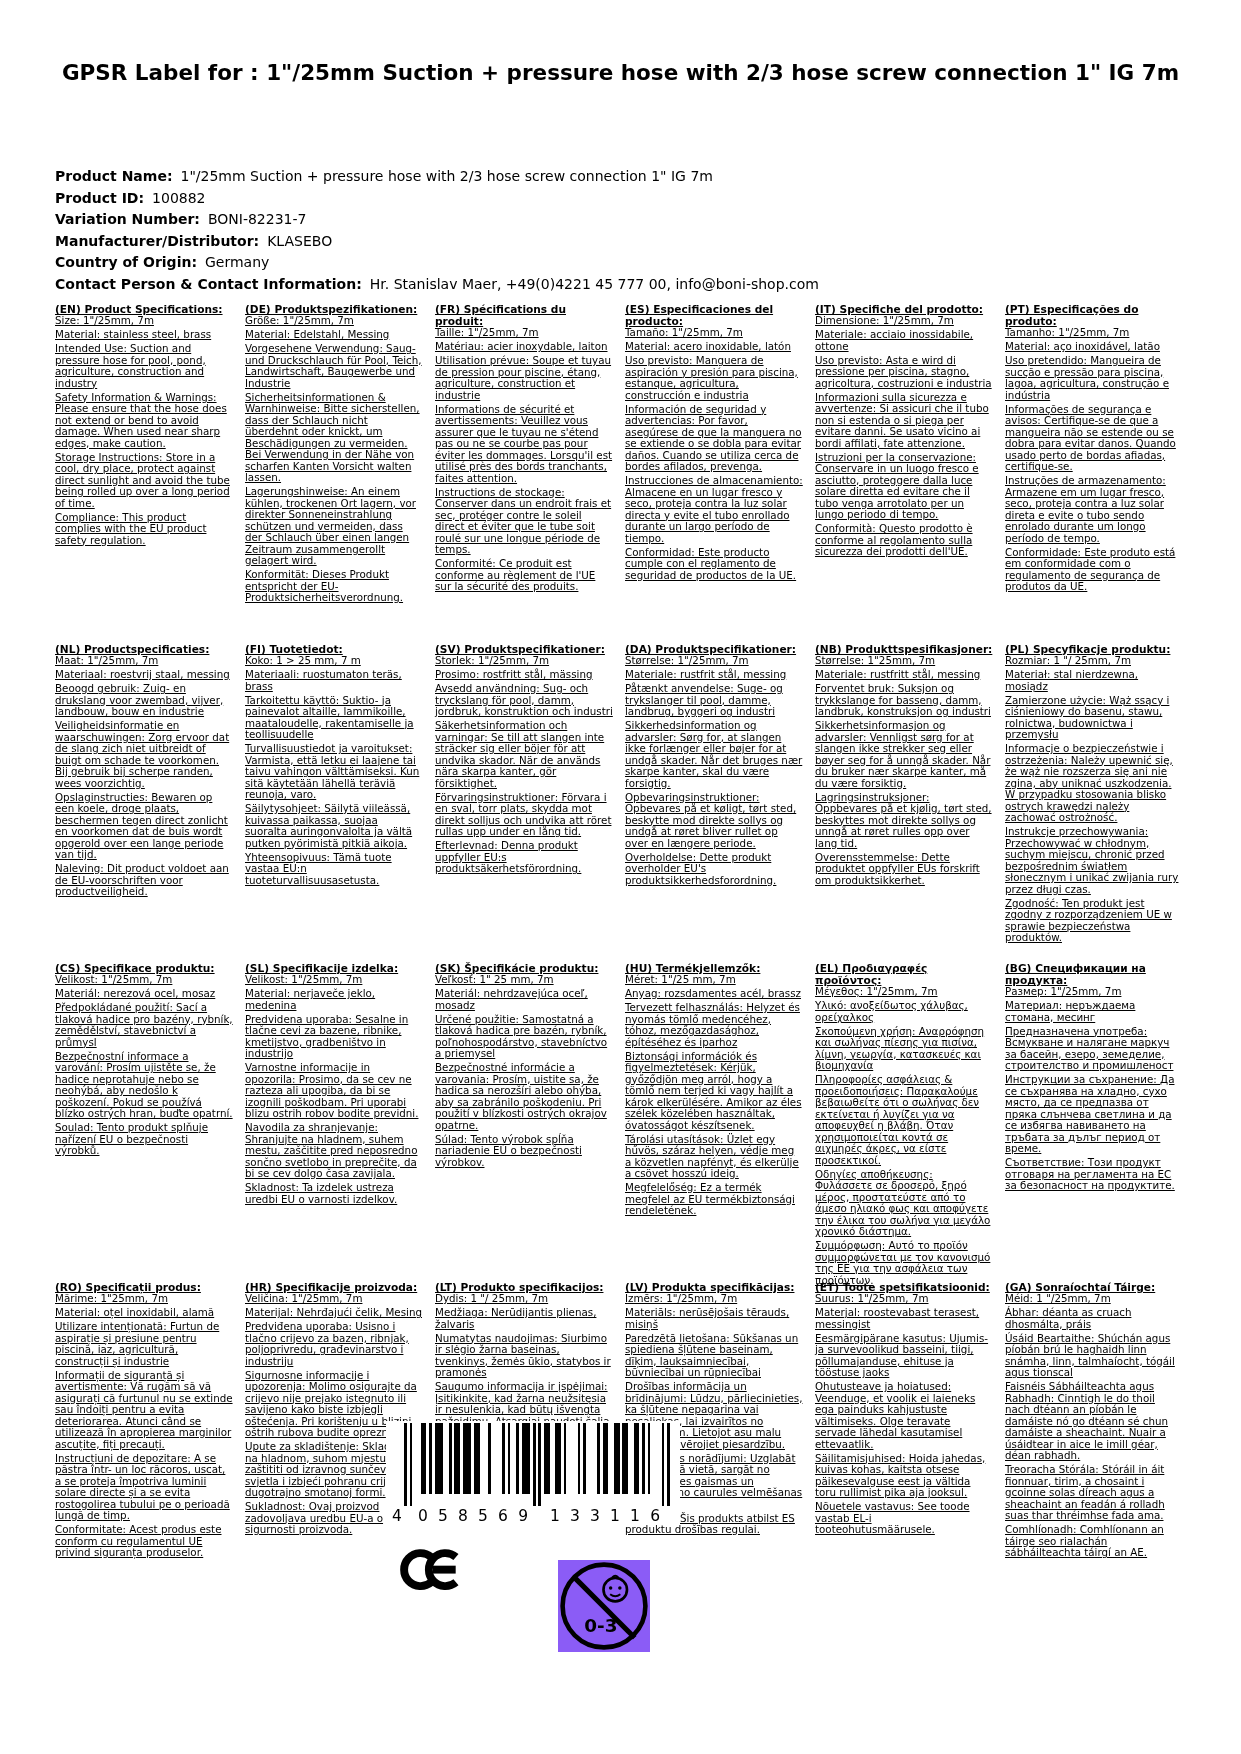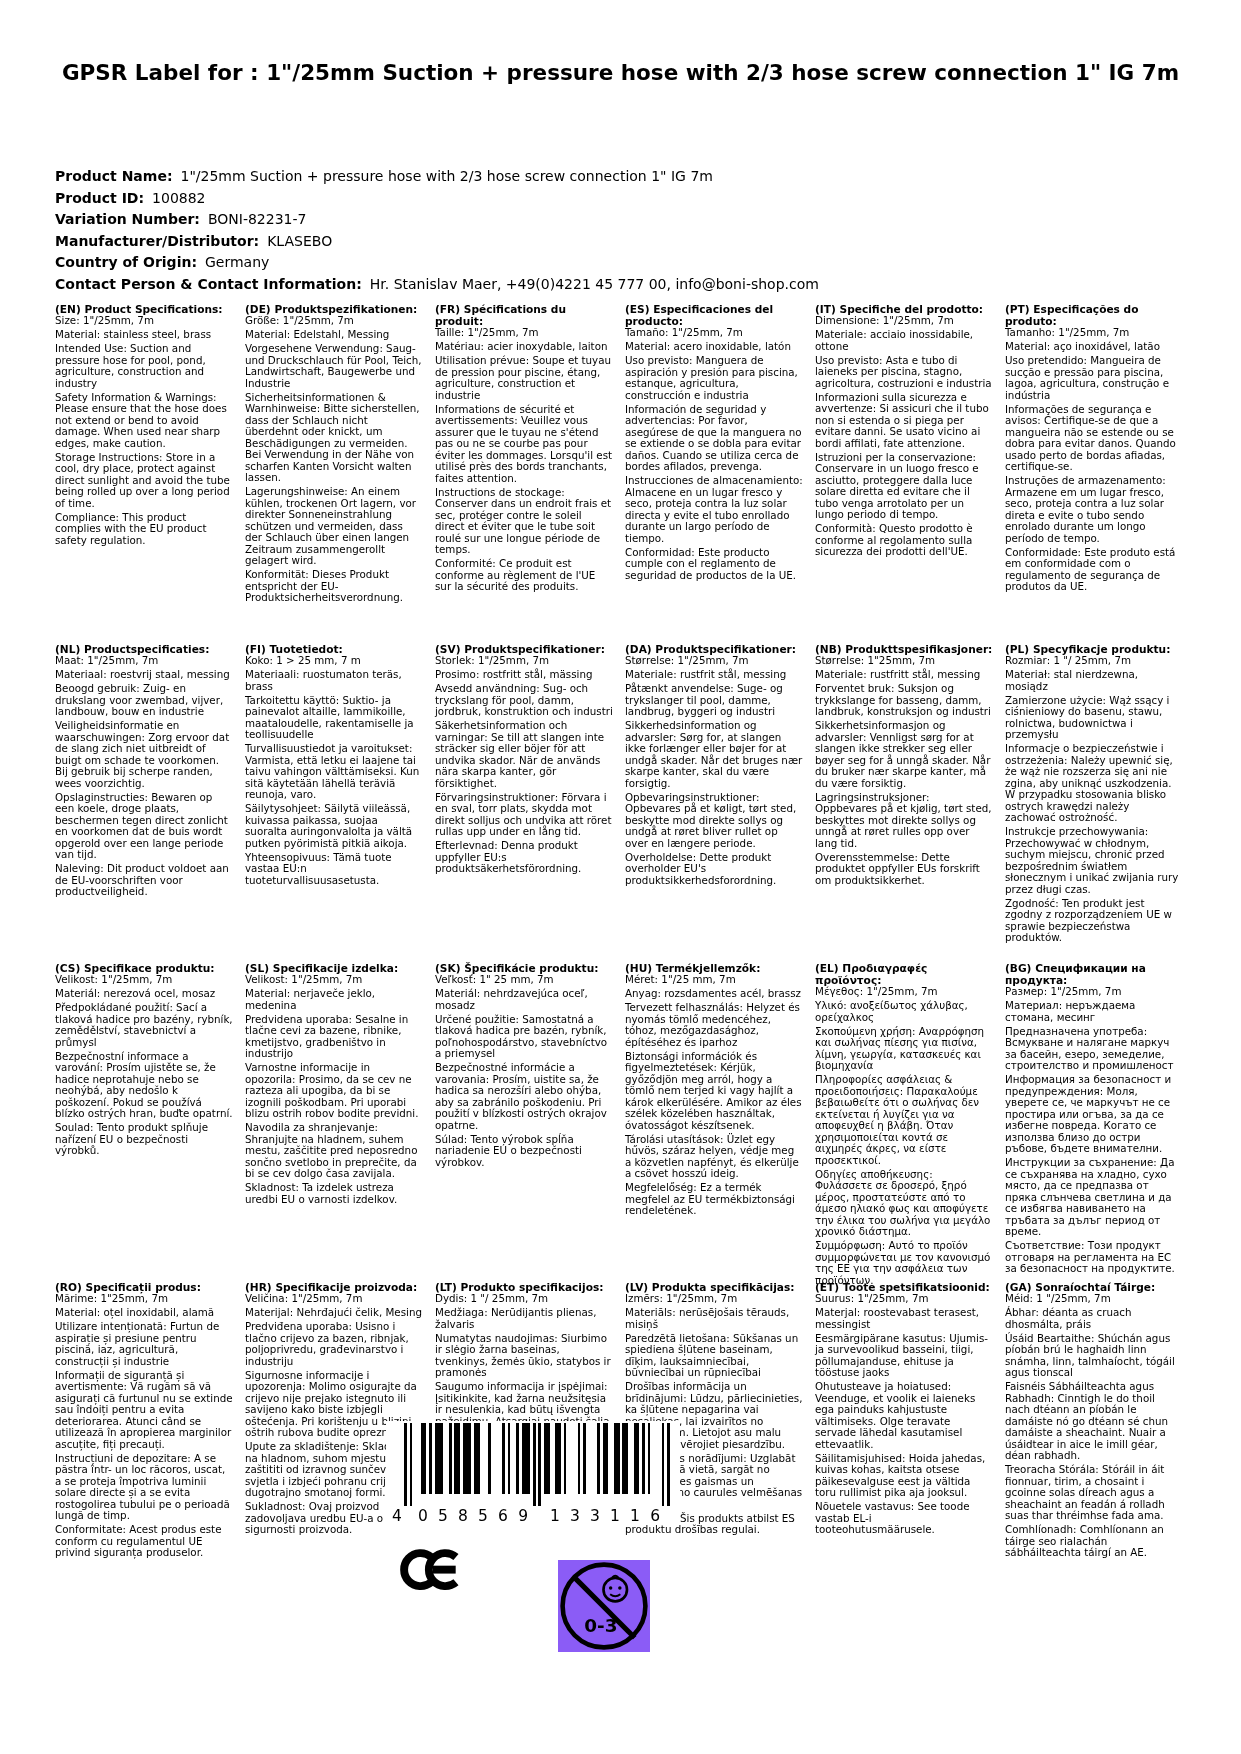--- a/index.html
+++ b/index.html
@@ -17,21 +17,21 @@
   .pi-label{font-weight:bold;}
   .pi-value{margin-left:8px;}
   .lang-row{
     position:absolute;left:55px;
     display:grid;grid-template-columns:repeat(6,178px);column-gap:12px;align-items:start;
   }
   #lang-row-1{top:303px}
   #lang-row-2{top:643px}
   #lang-row-3{top:962px}
   #lang-row-4{top:1281px}
-  .lang-block{font-size:10.3px;line-height:11.5px;}
+  .lang-block{font-size:10.3px;line-height:11.5px;text-decoration:underline;}
   .lang-heading{font-weight:bold;font-size:10.6px;line-height:12px;}
   .lang-par{margin:0 0 2.5px 0;}
   #barcode{
     position:absolute;left:386px;top:1421px;z-index:3;background:#fff;padding:2px 4px 0 4px;
   }
   #ce-mark{position:absolute;left:400px;top:1544px;z-index:3;background:#fff;}
   #age-warning{position:absolute;left:558px;top:1560px;z-index:3;background:#8b5cf6;}
   svg{display:block;}
 </style>
 </head>
@@ -84,21 +84,21 @@
         <p class="lang-par">Material: acero inoxidable, latón</p>
         <p class="lang-par">Uso previsto: Manguera de aspiración y presión para piscina, estanque, agricultura, construcción e industria</p>
         <p class="lang-par">Información de seguridad y advertencias: Por favor, asegúrese de que la manguera no se extiende o se dobla para evitar daños. Cuando se utiliza cerca de bordes afilados, prevenga.</p>
         <p class="lang-par">Instrucciones de almacenamiento: Almacene en un lugar fresco y seco, proteja contra la luz solar directa y evite el tubo enrollado durante un largo período de tiempo.</p>
         <p class="lang-par">Conformidad: Este producto cumple con el reglamento de seguridad de productos de la UE.</p>
       </div>
       <div class="lang-block">
         <div class="lang-heading">(IT) Specifiche del prodotto:</div>
         <p class="lang-par">Dimensione: 1"/25mm, 7m</p>
         <p class="lang-par">Materiale: acciaio inossidabile, ottone</p>
-        <p class="lang-par">Uso previsto: Asta e tubo di laieneks per piscina, stagno, agricoltura, costruzioni e industria</p>
+        <p class="lang-par">Uso previsto: Asta e wird di pressione per piscina, stagno, agricoltura, costruzioni e industria</p>
         <p class="lang-par">Informazioni sulla sicurezza e avvertenze: Si assicuri che il tubo non si estenda o si piega per evitare danni. Se usato vicino ai bordi affilati, fate attenzione.</p>
         <p class="lang-par">Istruzioni per la conservazione: Conservare in un luogo fresco e asciutto, proteggere dalla luce solare diretta ed evitare che il tubo venga arrotolato per un lungo periodo di tempo.</p>
         <p class="lang-par">Conformità: Questo prodotto è conforme al regolamento sulla sicurezza dei prodotti dell'UE.</p>
       </div>
       <div class="lang-block">
         <div class="lang-heading">(PT) Especificações do produto:</div>
         <p class="lang-par">Tamanho: 1"/25mm, 7m</p>
         <p class="lang-par">Material: aço inoxidável, latão</p>
         <p class="lang-par">Uso pretendido: Mangueira de sucção e pressão para piscina, lagoa, agricultura, construção e indústria</p>
         <p class="lang-par">Informações de segurança e avisos: Certifique-se de que a mangueira não se estende ou se dobra para evitar danos. Quando usado perto de bordas afiadas, certifique-se.</p>
@@ -204,21 +204,20 @@
         <p class="lang-par">Σκοπούμενη χρήση: Αναρρόφηση και σωλήνας πίεσης για πισίνα, λίμνη, γεωργία, κατασκευές και βιομηχανία</p>
         <p class="lang-par">Πληροφορίες ασφάλειας &amp; προειδοποιήσεις: Παρακαλούμε βεβαιωθείτε ότι ο σωλήνας δεν εκτείνεται ή λυγίζει για να αποφευχθεί η βλάβη. Όταν χρησιμοποιείται κοντά σε αιχμηρές άκρες, να είστε προσεκτικοί.</p>
         <p class="lang-par">Οδηγίες αποθήκευσης: Φυλάσσετε σε δροσερό, ξηρό μέρος, προστατεύστε από το άμεσο ηλιακό φως και αποφύγετε την έλικα του σωλήνα για μεγάλο χρονικό διάστημα.</p>
         <p class="lang-par">Συμμόρφωση: Αυτό το προϊόν συμμορφώνεται με τον κανονισμό της ΕΕ για την ασφάλεια των προϊόντων.</p>
       </div>
       <div class="lang-block">
         <div class="lang-heading">(BG) Спецификации на продукта:</div>
         <p class="lang-par">Размер: 1"/25mm, 7m</p>
         <p class="lang-par">Материал: неръждаема стомана, месинг</p>
         <p class="lang-par">Предназначена употреба: Всмукване и налягане маркуч за басейн, езеро, земеделие, строителство и промишленост</p>
-        <p class="lang-par">Информация за безопасност и предупреждения: Моля, уверете се, че маркучът не се простира или огъва, за да се избегне повреда. Когато се използва близо до остри ръбове, бъдете внимателни.</p>
         <p class="lang-par">Инструкции за съхранение: Да се съхранява на хладно, сухо място, да се предпазва от пряка слънчева светлина и да се избягва навиването на тръбата за дълъг период от време.</p>
         <p class="lang-par">Съответствие: Този продукт отговаря на регламента на ЕС за безопасност на продуктите.</p>
       </div>
     </div>
   <div class="lang-row" id="lang-row-4">
       <div class="lang-block">
         <div class="lang-heading">(RO) Specificații produs:</div>
         <p class="lang-par">Mărime: 1"25mm, 7m</p>
         <p class="lang-par">Material: oțel inoxidabil, alamă</p>
         <p class="lang-par">Utilizare intenționată: Furtun de aspirație și presiune pentru piscină, iaz, agricultură, construcții și industrie</p>

